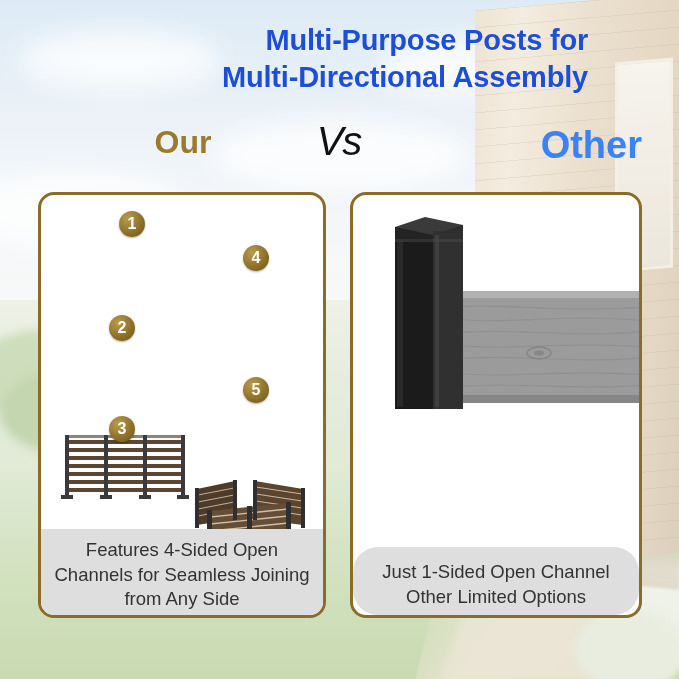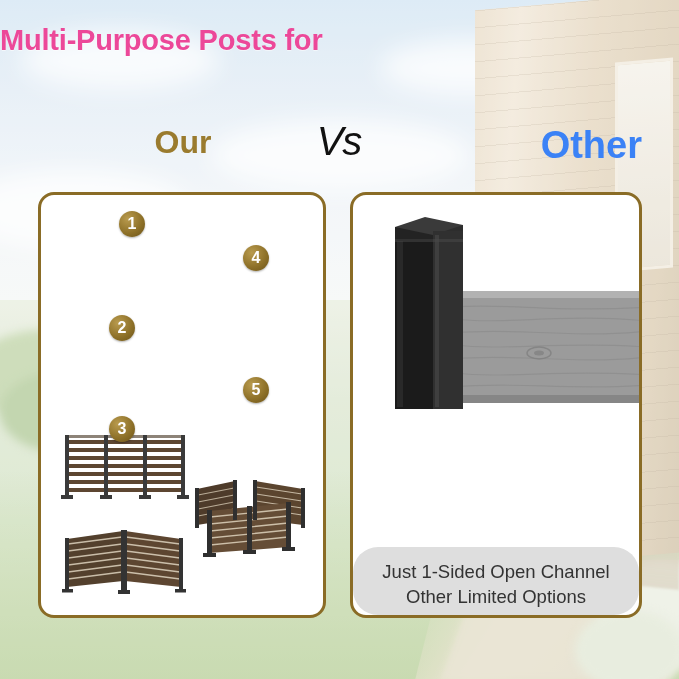--- a/index.html
+++ b/index.html
@@ -73,25 +73,25 @@
     filter: blur(1px);
   }
   .bg-white-veil {
     position: absolute; inset: 0;
     background: rgba(255,255,255,0.30);
   }
 
   
   .title {
     position: absolute; left: 0; top: 22px; width: 588px;
-    text-align: left;
+    text-align: right;
     font-size: 29px;
     font-weight: bold;
     line-height: 1.28;
-    color: #ec4899;
+    color: #1d4ed8;
     letter-spacing: -0.2px;
     text-shadow: 0 1px 0 rgba(255,255,255,.55);
   }
   .title span { display: block; }
 
   
   .vsrow {
     position: absolute; left: 0; top: 124px; width: 679px; height: 56px;
   }
   .lbl-our {
@@ -185,20 +185,21 @@
   <div class="bg-deck"></div>
   <div class="bg-house"></div>
   <div class="bg-house-lines"></div>
   <div class="bg-window"></div>
 
   <div class="bg-white-veil"></div>
 </div>
 
 <div class="title">
   <span>Multi-Purpose Posts for</span>
+  <span>Multi-Directional Assembly</span>
 </div>
 
 <div class="vsrow">
   <div class="lbl-our">Our</div>
   <div class="lbl-vs">Vs</div>
   <div class="lbl-other">Other</div>
 </div>
 
 <div class="panel" id="panel-left">
   <div class="panel-body">
@@ -368,20 +369,21 @@
       </svg>
     </div>
 
     <div class="badge" style="left:78px;  top:16px;">1</div>
     <div class="badge" style="left:68px;  top:120px;">2</div>
     <div class="badge" style="left:68px;  top:221px;">3</div>
     <div class="badge" style="left:202px; top:50px;">4</div>
     <div class="badge" style="left:202px; top:182px;">5</div>
   </div>
 
+  <div class="caption" id="cap-left">Features 4-Sided Open Channels for Seamless Joining from Any Side</div>
 </div>
 
 <div class="panel" id="panel-right">
   <div class="panel-body">
     <div id="post-art">
       <svg width="292" height="356" viewBox="0 0 292 356">
 
         <g>
           <rect x="100" y="96" width="196" height="112" fill="#9b9b9b"></rect>
           <rect x="100" y="96" width="196" height="7" fill="#b2b2b2"></rect>

